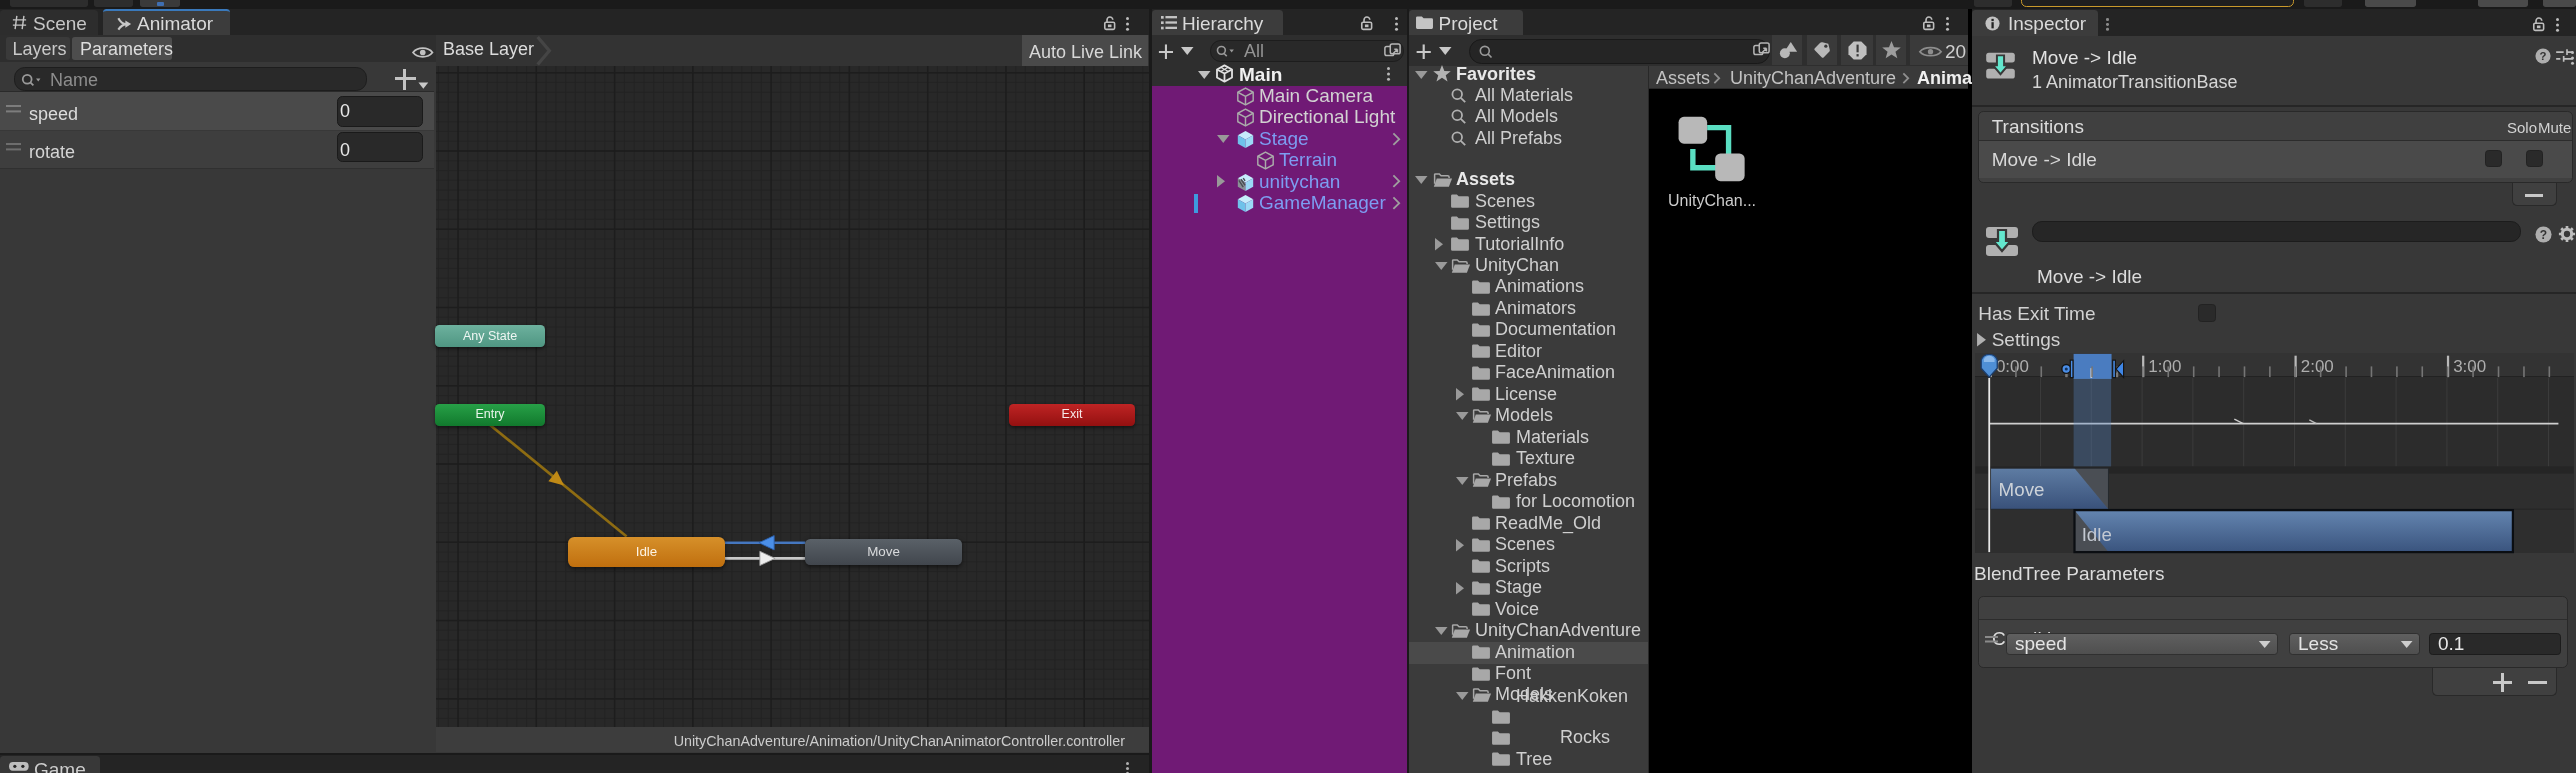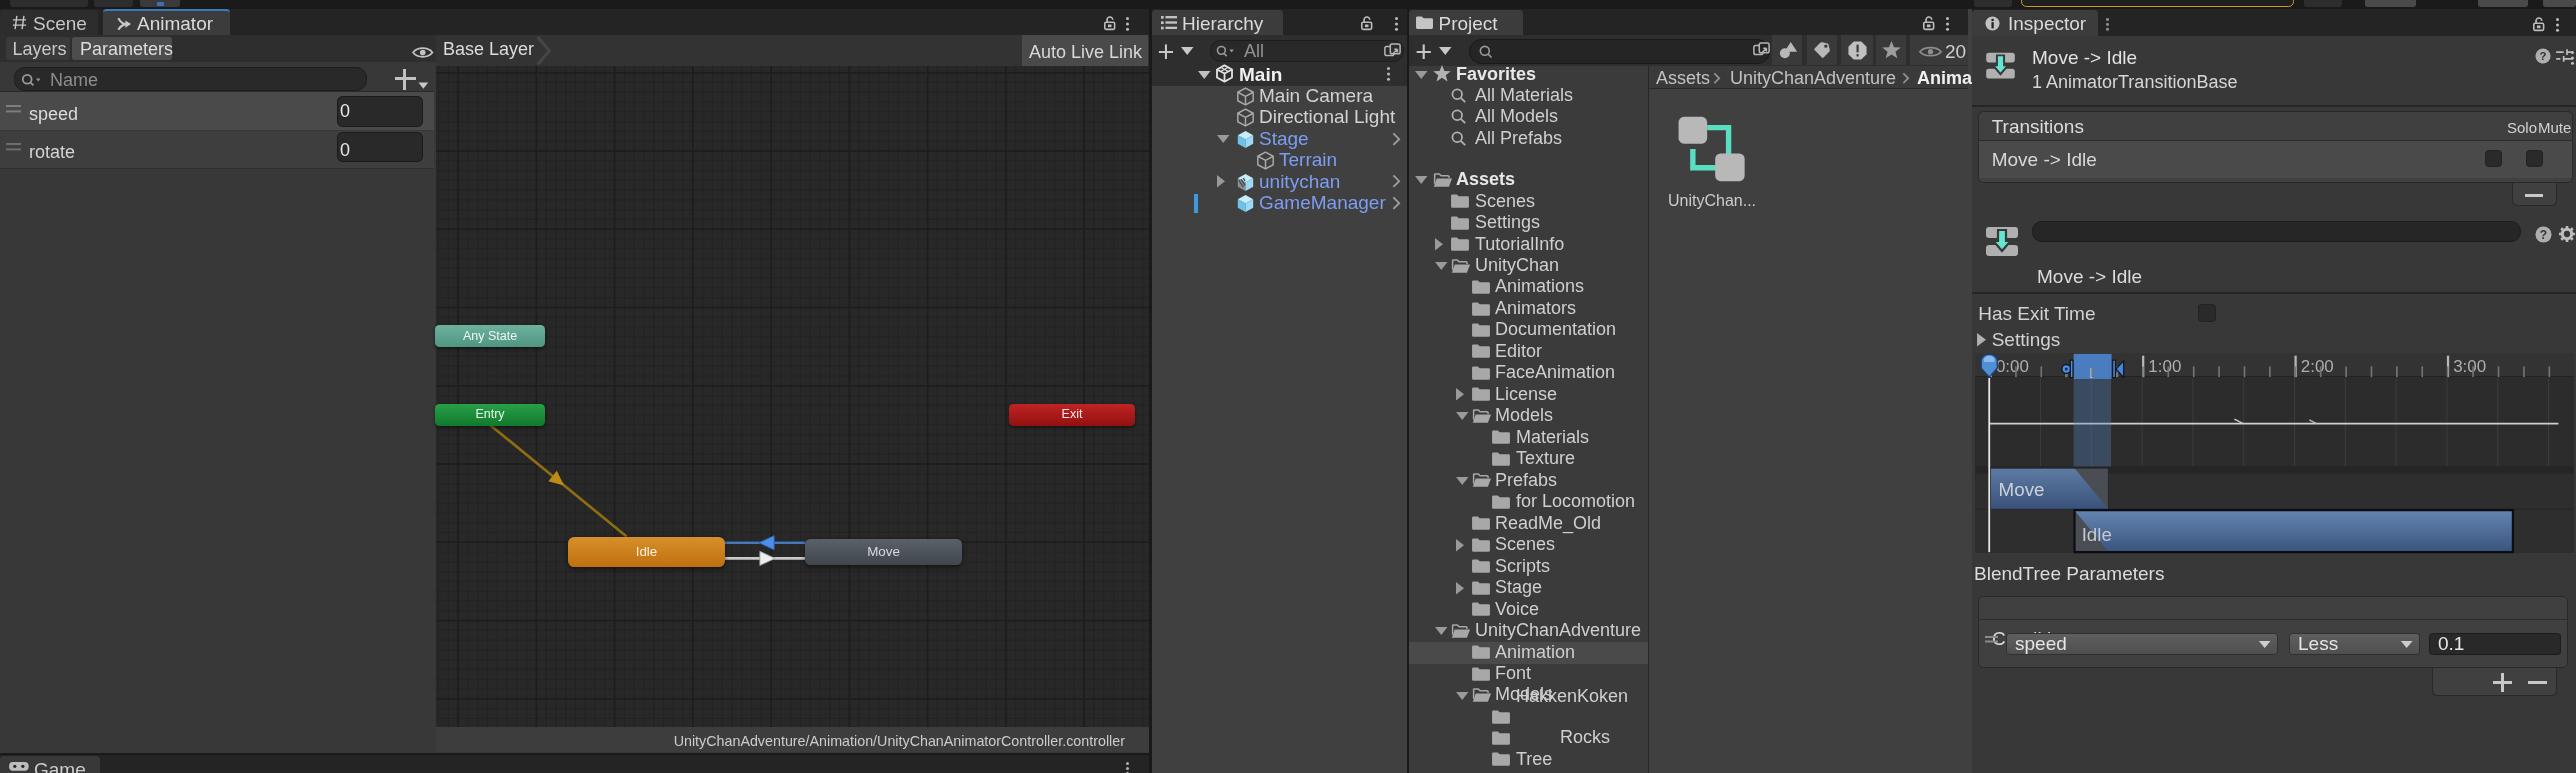--- a/index.html
+++ b/index.html
@@ -284,21 +284,21 @@
  <div class="abs" style="left:0;top:747px;width:100px;height:18px;background:#383838;border-radius:3.6px 3.6px 0 0;"></div>
  <svg style="left:9px;top:752px;" width="19.7" height="10.7" viewBox="0 0 22 12">
    <path d="M4 1 H18 A4 5 0 0 1 18 11 H4 A4 5 0 0 1 4 1 Z" fill="#bdbdbd"></path>
    <circle cx="6.5" cy="6" r="1.8" fill="#242424"></circle>
         <circle cx="15.5" cy="6" r="1.8" fill="#242424"></circle>
  </svg>
  <div class="txt" style="left:34px;top:750px;font-size:19px;color:#cdcdcd;">Game</div>
  <div class="abs" style="left:1126px;top:753px;width:3.1px;height:3.1px;background:#b0b0b0;border-radius:50%;box-shadow:0 4.9px 0 #b0b0b0,0 9.8px 0 #b0b0b0;"></div>
 </div>
 
-<div class="abs" style="left:1152px;top:9px;width:255px;height:765px;background:#404040;">
+<div class="abs" style="left:1152px;top:9px;width:255px;height:765px;background:#701a75;">
  <div class="abs" style="left:0;top:0;width:255px;height:26px;background:#242424;"></div>
  <div class="abs" style="left:0;top:0.9px;width:131px;height:25px;background:#3c3c3c;border-radius:3.6px 3.6px 0 0;"></div>
  <svg style="left:9px;top:7.2px;" width="16" height="13.4" viewBox="0 0 18 15">
   <g fill="#c4c4c4">
           <rect x="0" y="0" width="3" height="3"></rect>
           <rect x="5" y="0" width="13" height="2.6"></rect>
   <rect x="0" y="6" width="3" height="3"></rect>
           <rect x="5" y="6" width="13" height="2.6"></rect>
   <rect x="0" y="12" width="3" height="3"></rect>
           <rect x="5" y="12" width="13" height="2.6"></rect>
@@ -400,21 +400,21 @@
 <path d="M2 5.8 L10.5 10.4 L10.5 19.8 L2 15.2 Z" fill="#6fc2ea"></path>
 <path d="M19 5.8 L10.5 10.4 L10.5 19.8 L19 15.2 Z" fill="#9bd9f6"></path>
       </g>
     </svg>
 <div class="txt" style="left:1259px;top:192px;font-size:19px;color:#7d9df1;">GameManager</div>
 <svg style="left:1392px;top:196px;" width="9" height="14.3" viewBox="0 0 10 16">
       <path d="M1.5 1.5 L8 8 L1.5 14.5" fill="none" stroke="#9f9f9f" stroke-width="2"></path>
     </svg>
 <div class="abs" style="left:1194px;top:194px;width:3.6px;height:19px;background:#3e9adf;"></div>
 
-<div class="abs" style="left:1409px;top:9px;width:664px;height:765px;background:#404040;">
+<div class="abs" style="left:1409px;top:9px;width:664px;height:765px;background:#000000;">
  <div class="abs" style="left:0;top:0;width:559px;height:26px;background:#242424;"></div>
  <div class="abs" style="left:0;top:0.9px;width:114px;height:25px;background:#3c3c3c;border-radius:3.6px 3.6px 0 0;"></div>
  <svg style="left:7.2px;top:7.2px;" width="17" height="13.4" viewBox="0 0 19 15">
    <path d="M0 2 Q0 0.5 1.5 0.5 L6.5 0.5 L8.5 2.5 L17.5 2.5 Q19 2.5 19 4 L19 13 Q19 14.5 17.5 14.5 L1.5 14.5 Q0 14.5 0 13 Z" fill="#c4c4c4"></path>
  </svg>
  <div class="txt" style="left:29.5px;top:3.6px;font-size:19px;color:#dadada;">Project</div>
  <svg style="left:513px;top:7.2px;" width="14.3" height="14.3" viewBox="0 0 16 16">
   <rect x="2" y="7" width="11" height="8" rx="1.5" fill="none" stroke="#bdbdbd" stroke-width="1.8"></rect>
   <path d="M4.5 7 V4.5 A3.2 3.2 0 0 1 11 4.2" fill="none" stroke="#bdbdbd" stroke-width="1.8"></path>
   <rect x="5.5" y="9.5" width="4" height="3" fill="#bdbdbd"></rect>

